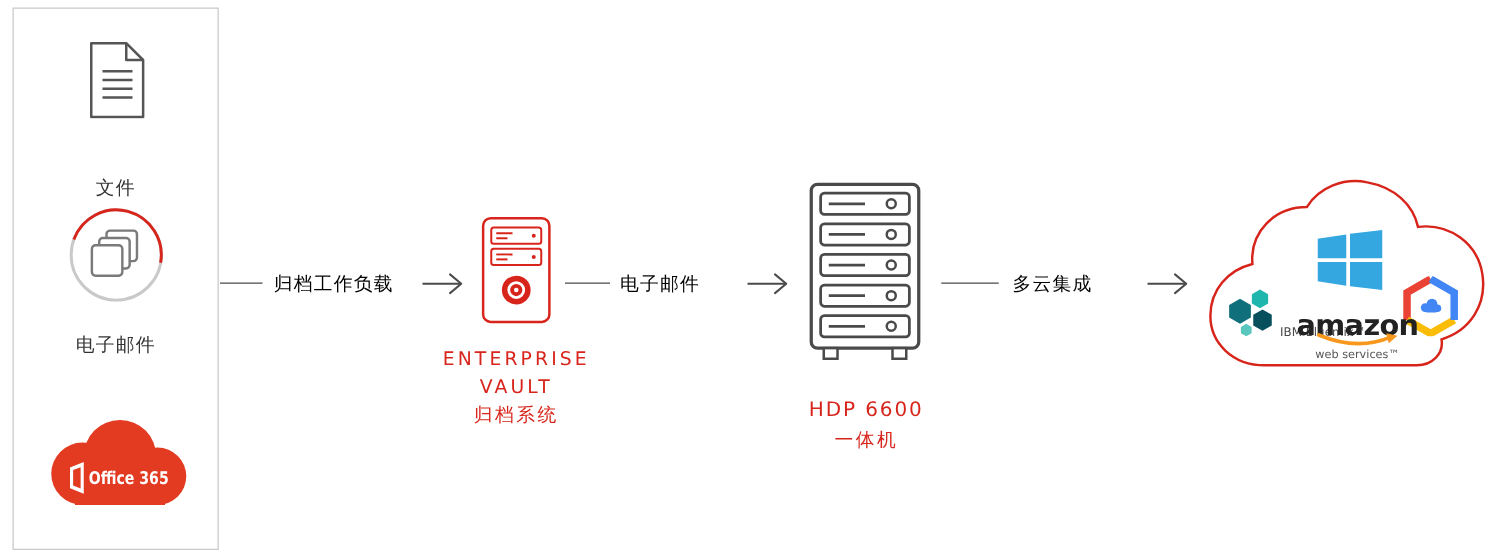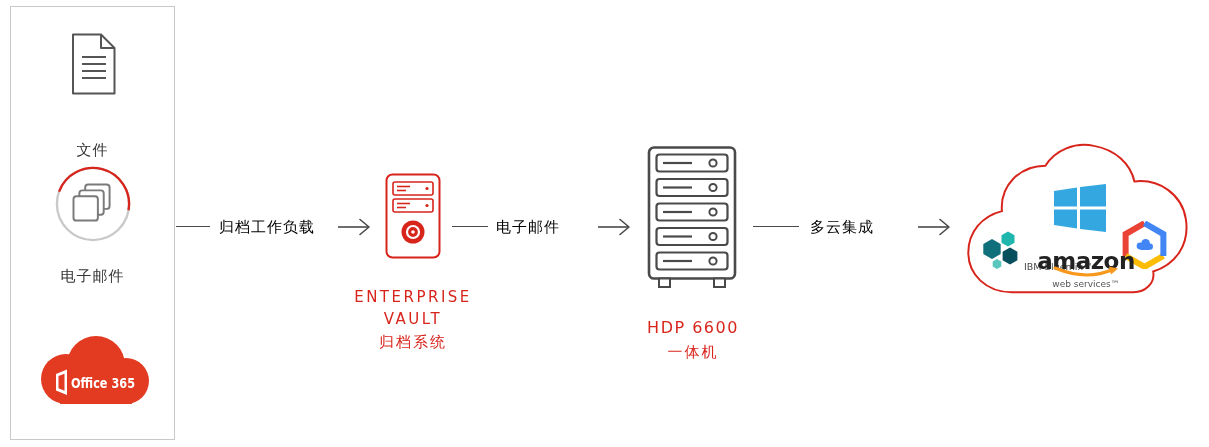--- a/index.html
+++ b/index.html
@@ -97,21 +97,21 @@
       <circle cx="43" cy="16.5" r="1.6" fill="#d8251c"></circle>
       <rect x="9" y="27" width="40" height="13" rx="2" fill="none" stroke="#d8251c" stroke-width="1.6"></rect>
       <line x1="13" y1="31.5" x2="26" y2="31.5" stroke="#d8251c" stroke-width="1.6"></line>
       <line x1="13" y1="35.5" x2="22" y2="35.5" stroke="#d8251c" stroke-width="1.6"></line>
       <circle cx="43" cy="33.5" r="1.6" fill="#d8251c"></circle>
       <circle cx="29" cy="60" r="11.5" fill="#d8251c"></circle>
       <circle cx="29" cy="60" r="6" fill="none" stroke="#fff" stroke-width="2.2"></circle>
       <circle cx="29" cy="60" r="1.8" fill="#fff"></circle>
     </svg>
   </div>
-  <div class="abs caption ev-caption" style="left:333px; top:286px;">
+  <div class="abs caption ev-caption" style="left:333px; top:276px;">
     <div class="en">ENTERPRISE</div>
     <div class="en">VAULT</div>
     <div class="zh-red">归档系统</div>
   </div>
 
   <div class="abs conn" style="left:452px; top:226px; width:36px;"></div>
   <div class="abs flow-label" style="left:496px; top:218px;">电子邮件</div>
   <div class="abs" style="left:597px; top:217px;">
     <svg width="36" height="20" viewBox="0 0 36 20">
       <line x1="1" y1="10" x2="31" y2="10" stroke="#4a4a4a" stroke-width="1.6"></line>

